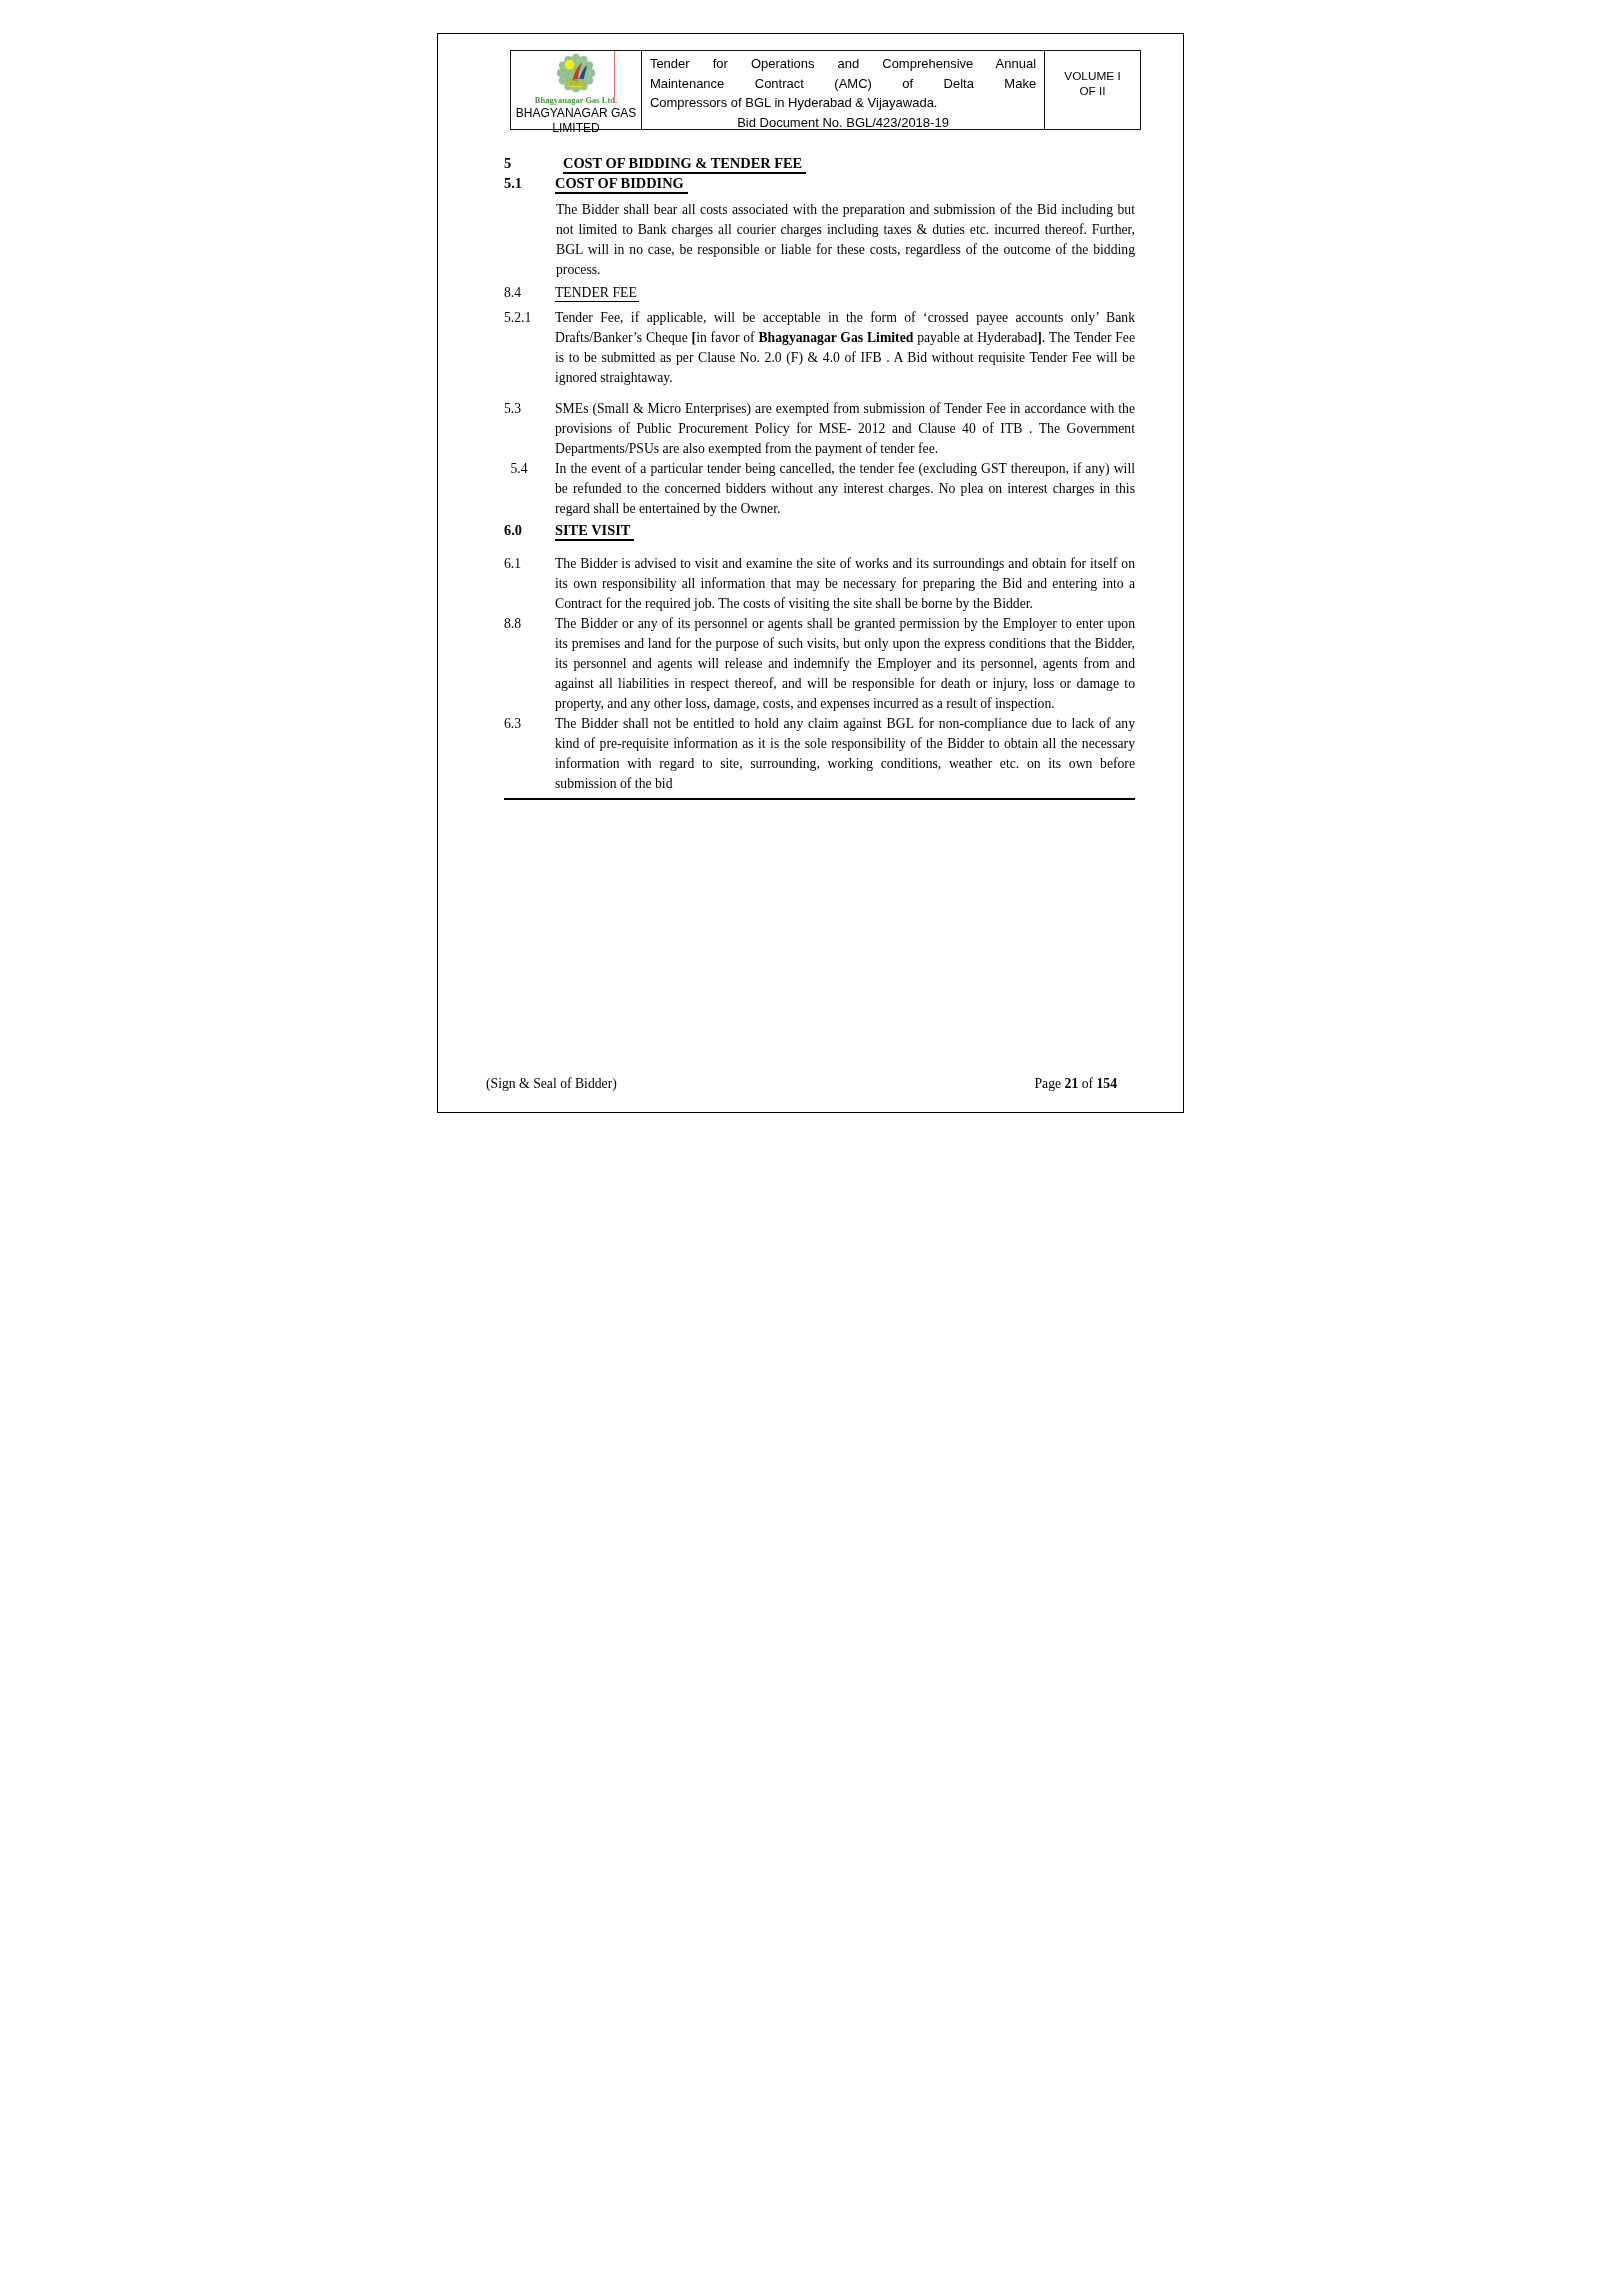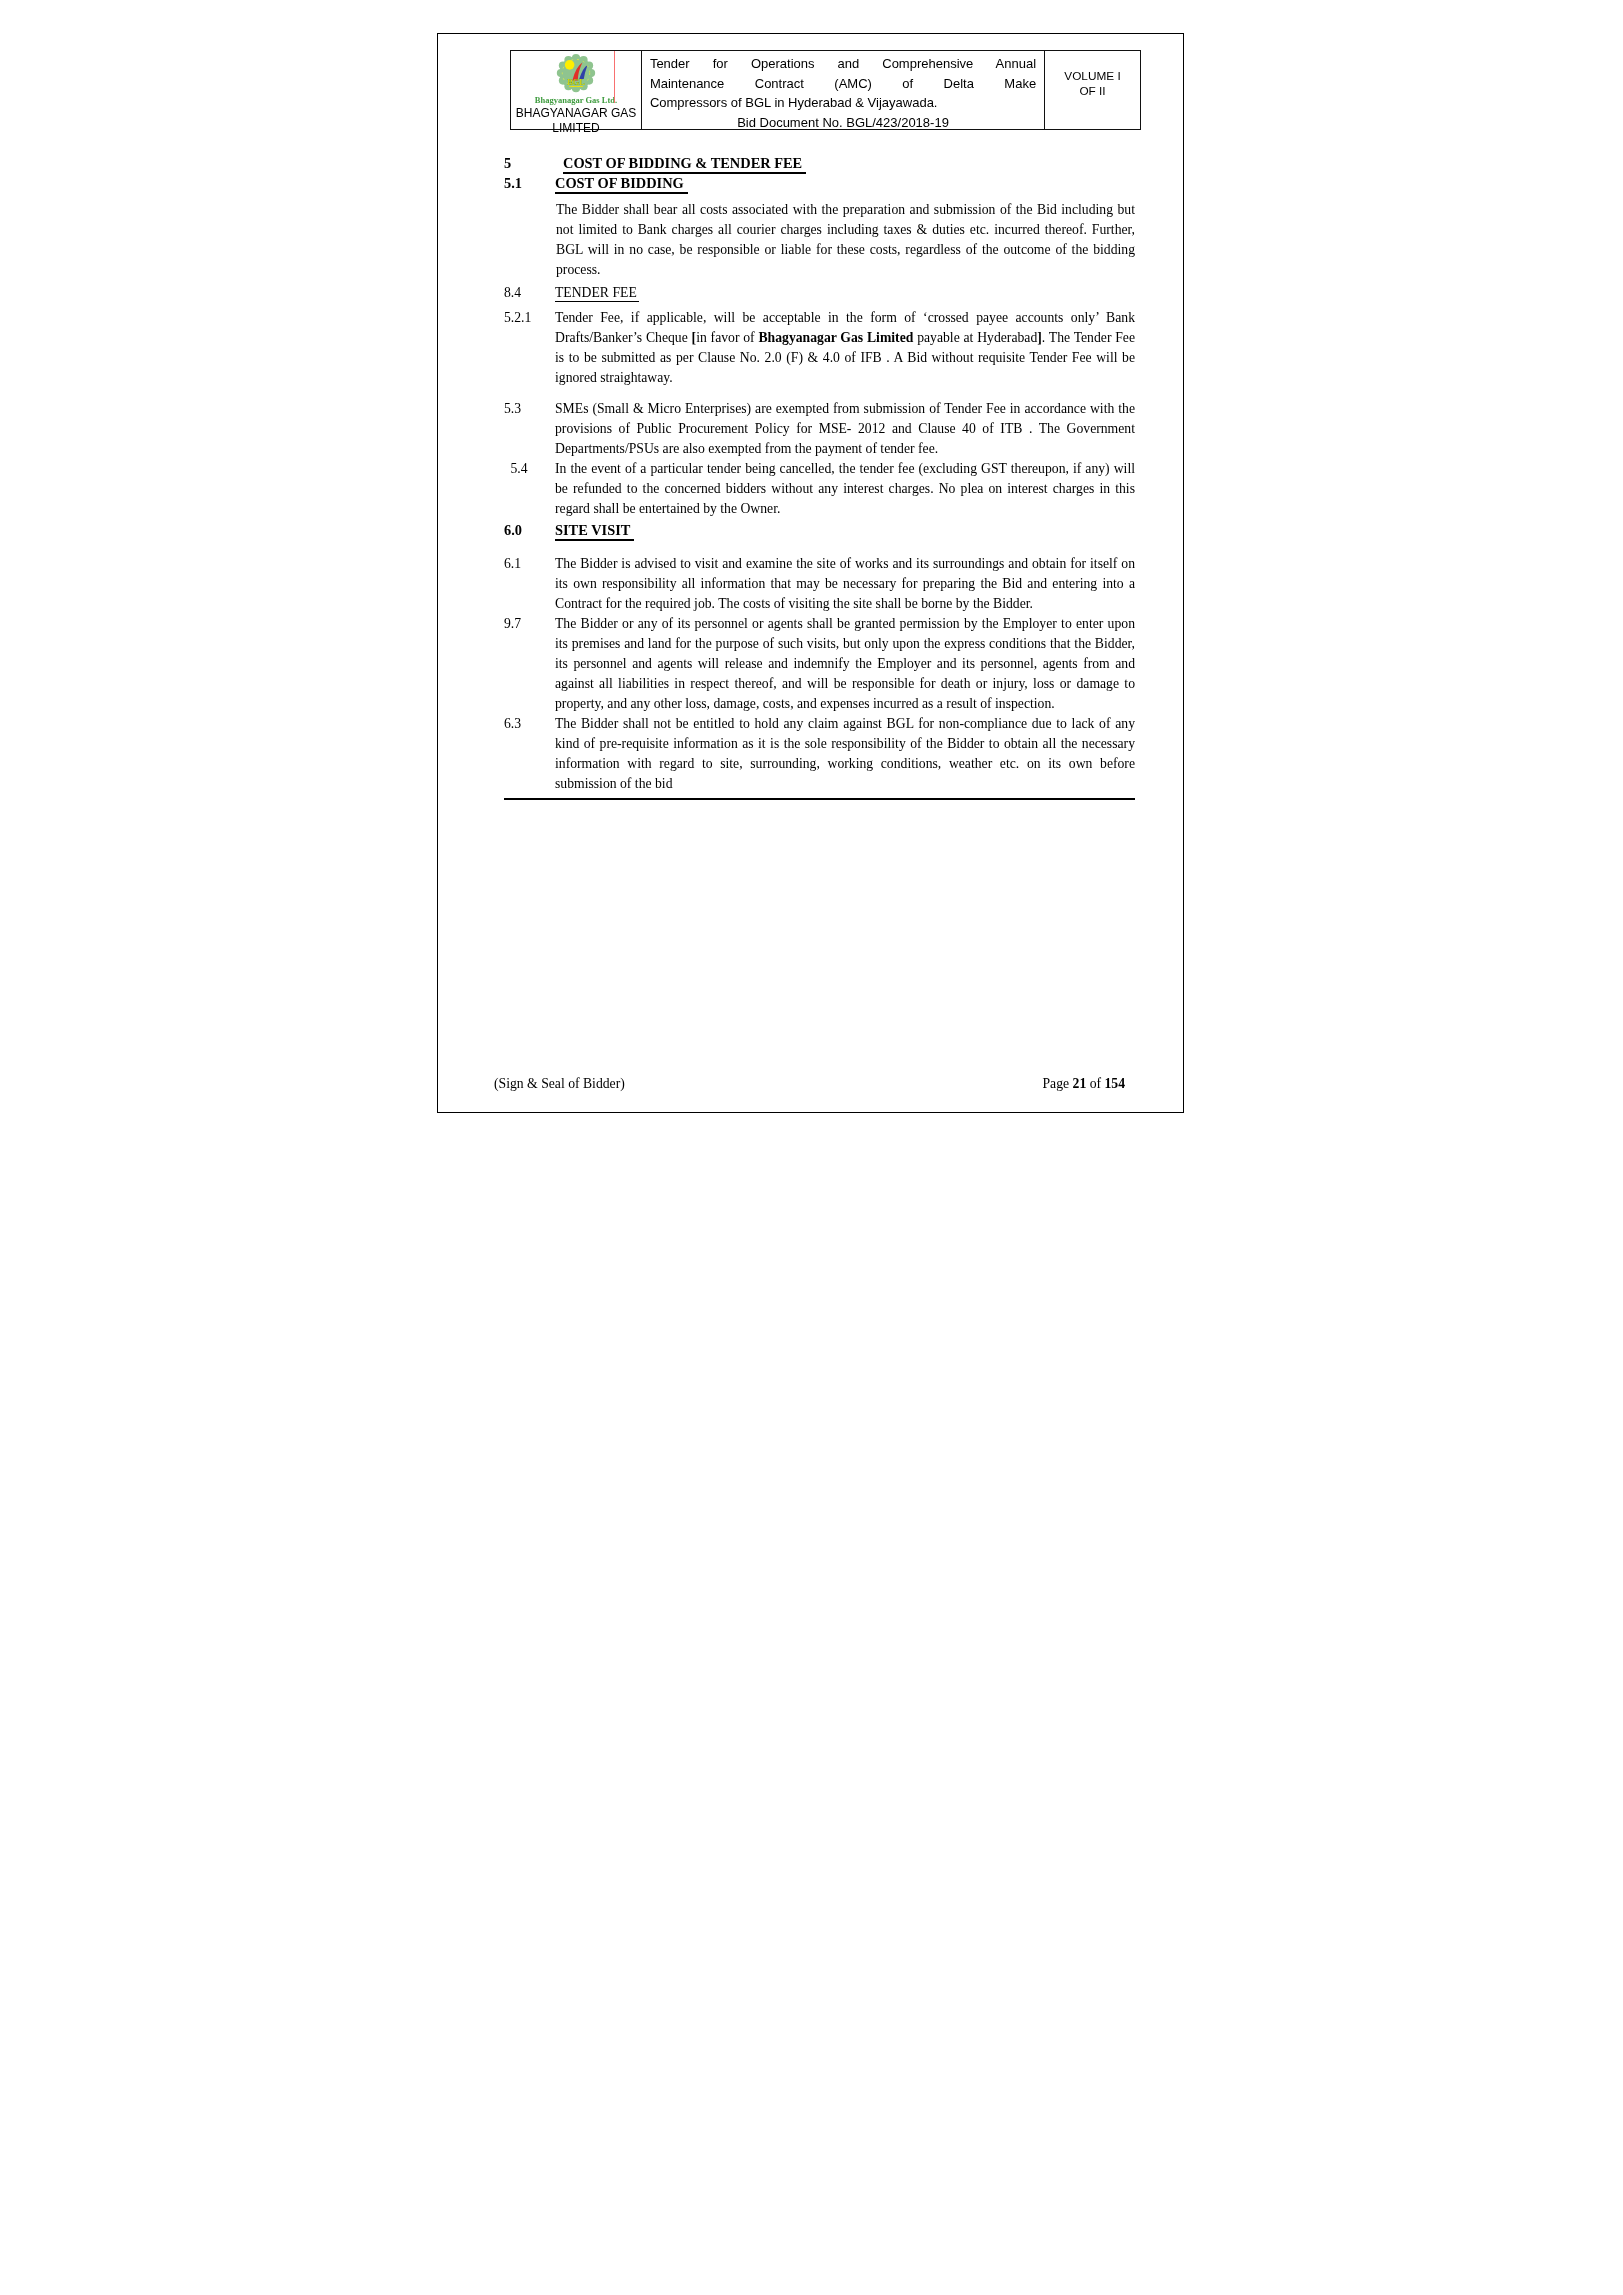--- a/index.html
+++ b/index.html
@@ -35,21 +35,21 @@
   .num-wide{ flex:0 0 59px; }
   .txt{ flex:1; font-size:13.7px; line-height:20px; text-align:justify; }
   .hsize{ font-size:14.4px; }
   .bold{ font-weight:bold; }
   .uline{ border-bottom:2px solid #000; padding-right:3.9px; padding-bottom:0.7px; }
   .uline-thin{ border-bottom:1.3px solid #000; padding-right:2.6px; padding-bottom:0.7px; }
   .noindent{ margin-left:52px; font-size:13.7px; line-height:20px; text-align:justify; }
   .divider{ height:2px; background:#000; margin-top:3.9px; width:100%; }
   
   .footer{
-    position:absolute; left:88px; top:1076px; width:631px;
+    position:absolute; left:80px; top:1076px; width:631px;
     display:flex; justify-content:space-between; font-size:13.7px;
   }
 </style>
 </head>
 <body>
 
 <div class="page">
   <div class="frame"></div>
 
   <div class="htable">
@@ -141,21 +141,21 @@
         <span class="uline">SITE VISIT</span>
       </div>
     </div>
 
     <div class="row" style="margin-top:14.4px">
       <div class="num">6.1</div>
       <div class="txt">The Bidder is advised to visit and examine the site of works and its surroundings and obtain for itself on its own responsibility all information that may be necessary for preparing the Bid and entering into a Contract for the required job. The costs of visiting the site shall be borne by the Bidder.</div>
     </div>
 
     <div class="row">
-      <div class="num">9.7</div>
+      <div class="num">8.8</div>
       <div class="txt">The Bidder or any of its personnel or agents shall be granted permission by the Employer to enter upon its premises and land for the purpose of such visits, but only upon the express conditions that the Bidder, its personnel and agents will release and indemnify the Employer and its personnel, agents from and against all liabilities in respect thereof, and will be responsible for death or injury, loss or damage to property, and any other loss, damage, costs, and expenses incurred as a result of inspection.</div>
     </div>
 
     <div class="row" style="margin-top:0">
       <div class="num">6.3</div>
       <div class="txt">The Bidder shall not be entitled to hold any claim against BGL for non-compliance due to lack of any kind of pre-requisite information as it is the sole responsibility of the Bidder to obtain all the necessary information with regard to site, surrounding, working conditions, weather etc. on its own before submission of the bid</div>
     </div>
 
     <div class="divider"></div>
   </div>

